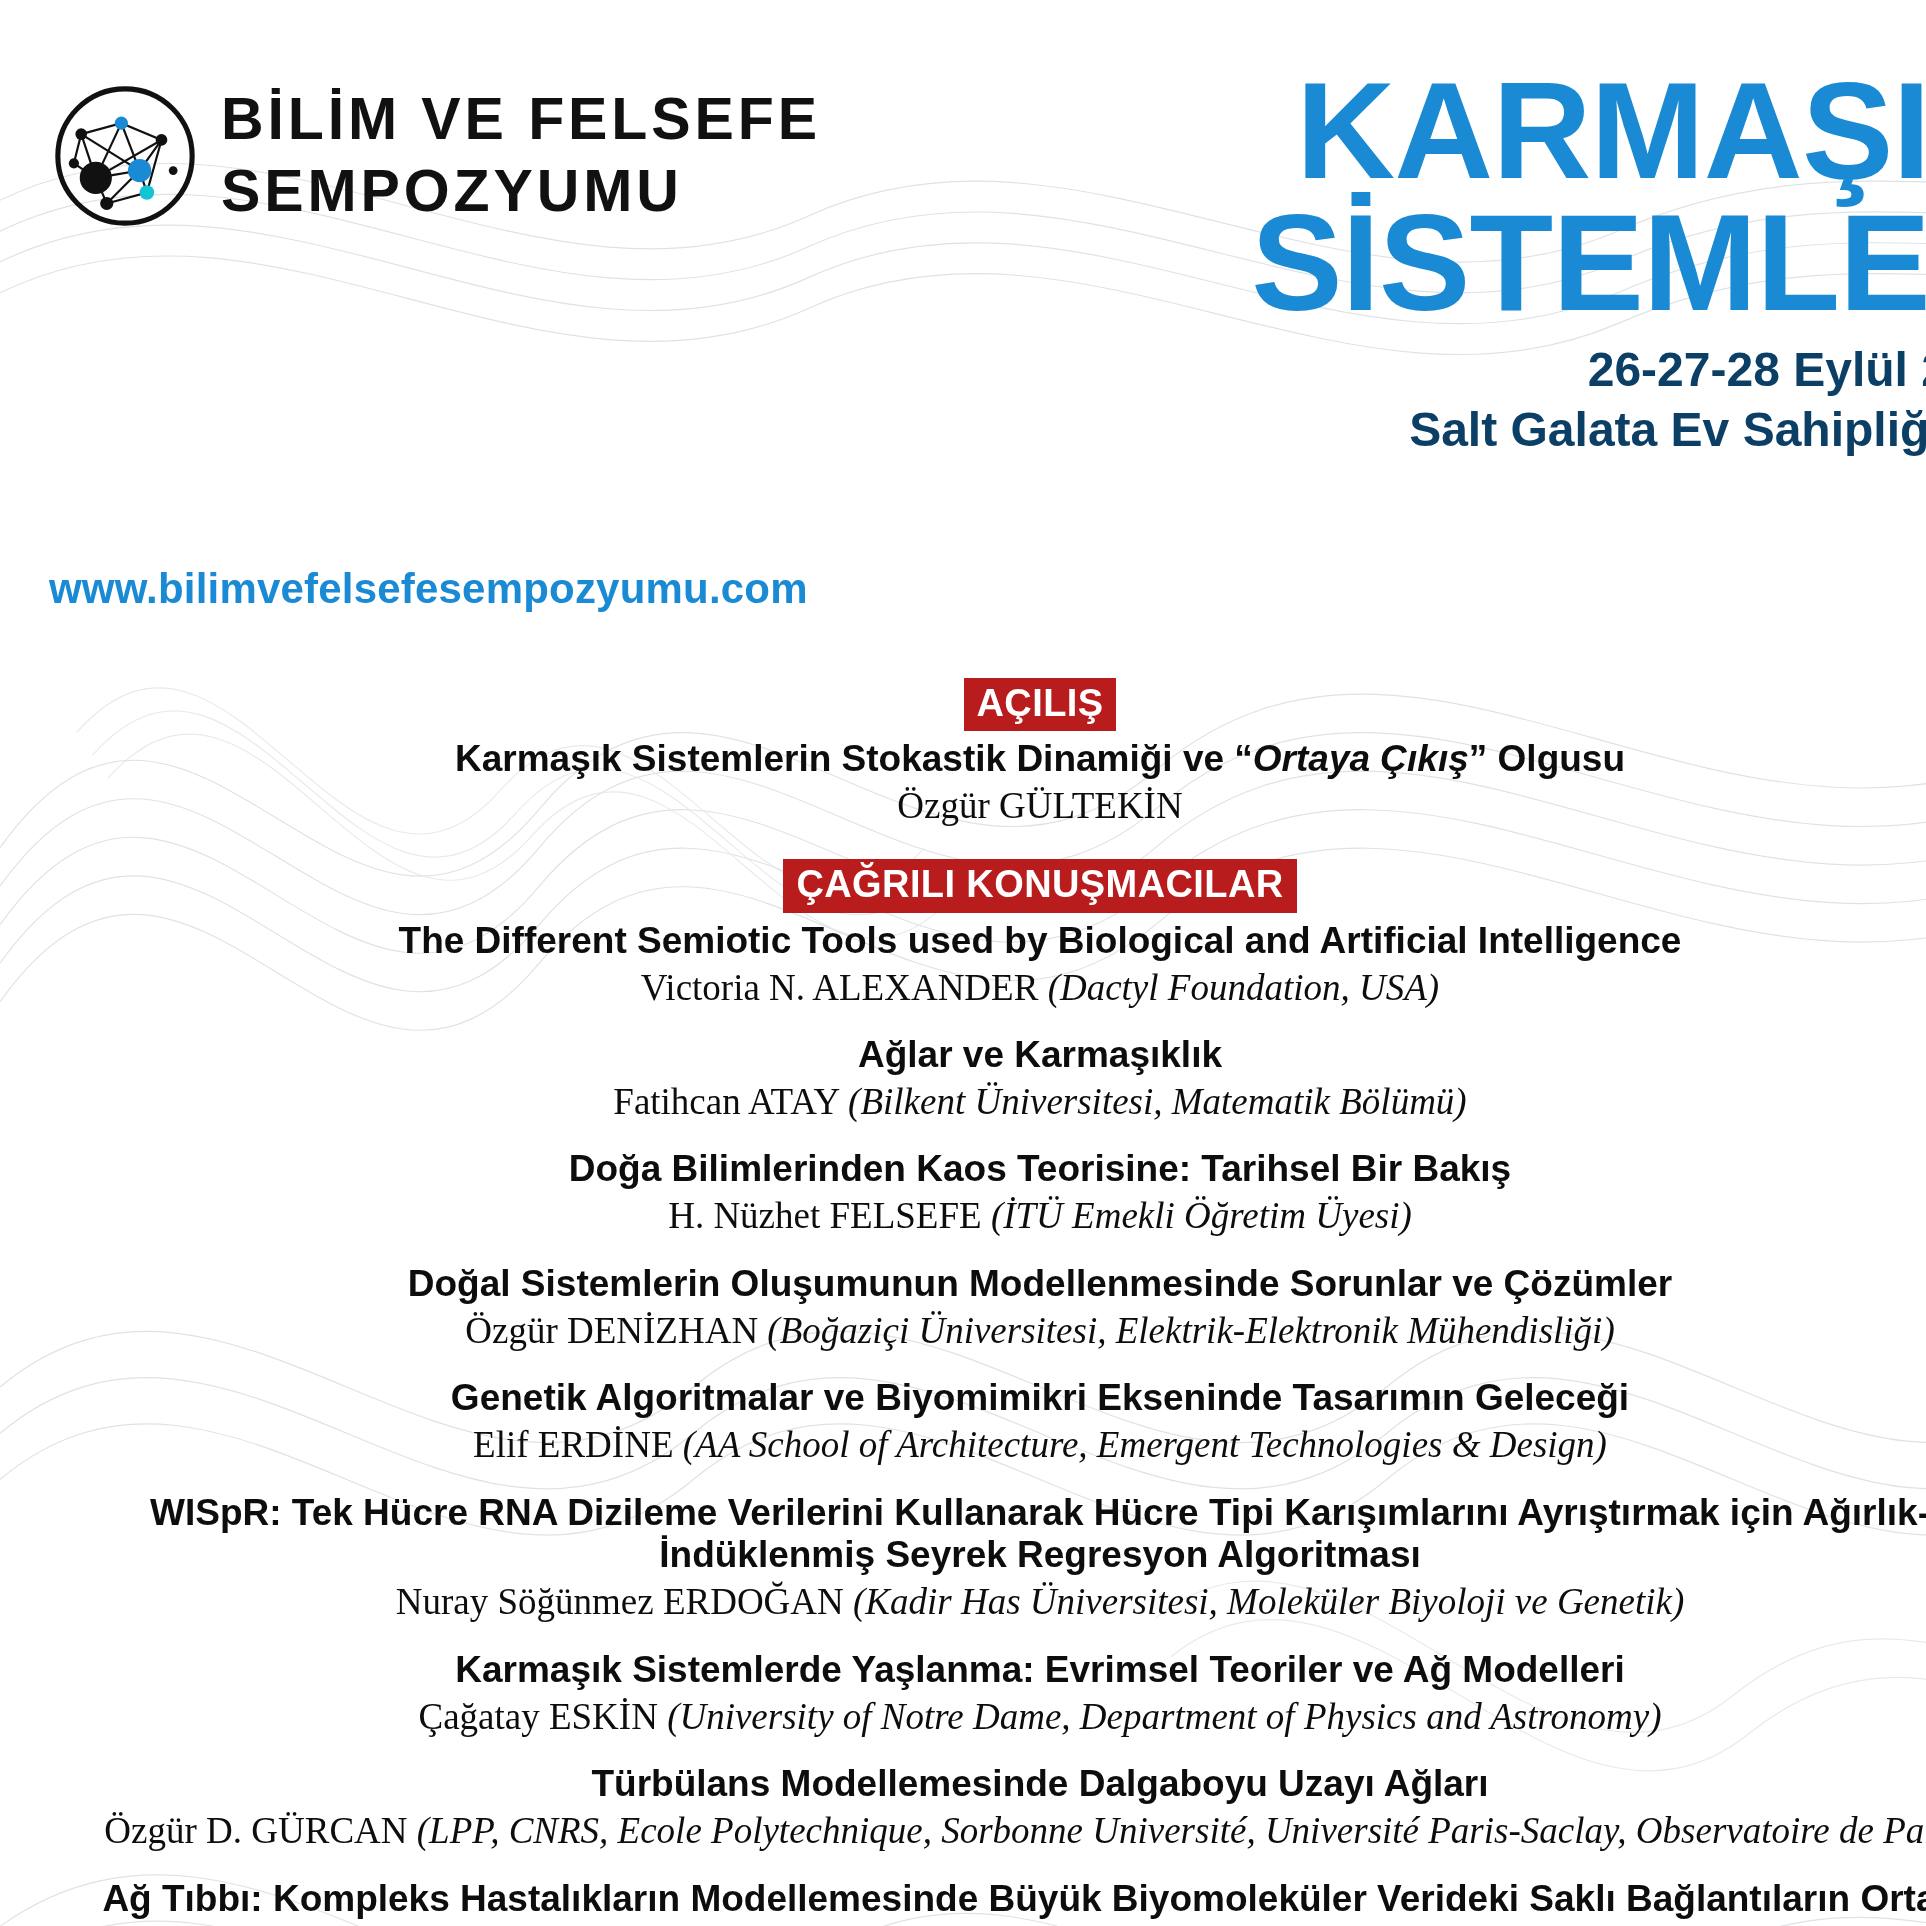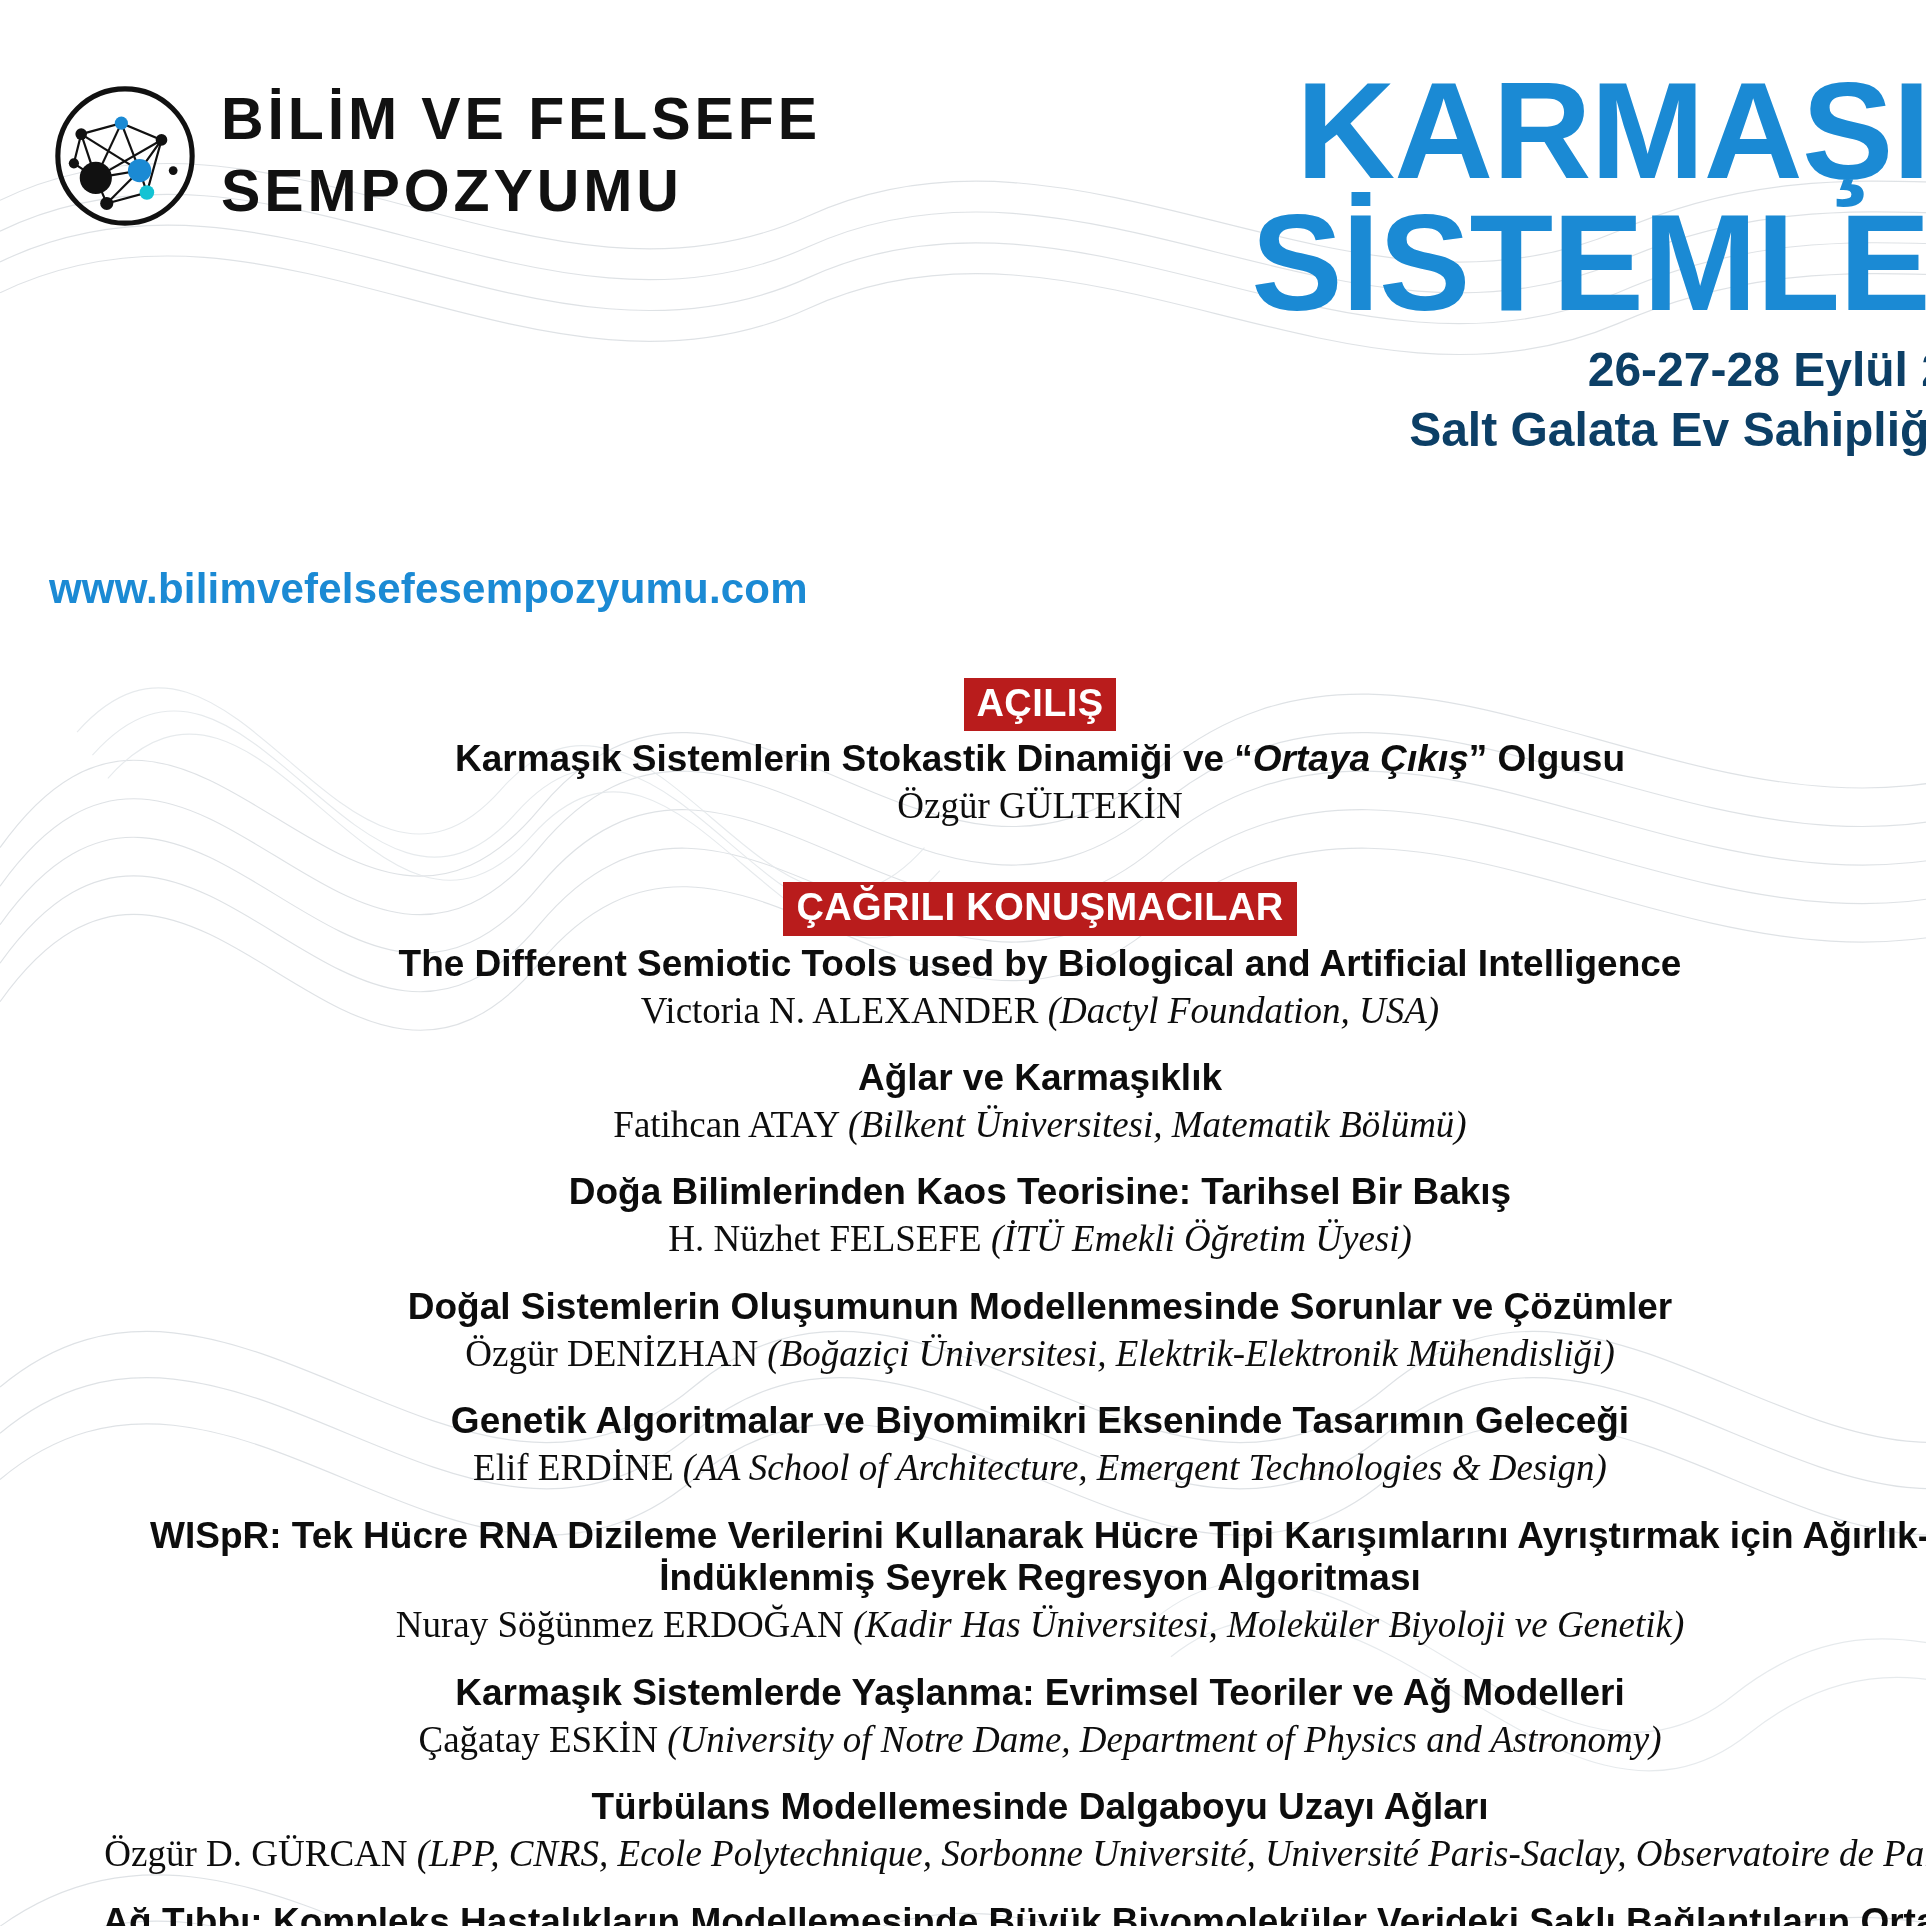--- a/index.html
+++ b/index.html
@@ -125,21 +125,21 @@
   .talk-speaker {
     font-family: "Liberation Serif", serif;
     font-size: 37px;
     color: #0d0d0d;
     margin-top: 3.1px;
     line-height: 1.2;
     padding: 0 62px;
   }
   .talk-speaker i { font-style: italic; }
   .opening .talk-title { padding: 0 77px; }
-  .invited-head { margin-top: 30px; }
+  .invited-head { margin-top: 7px; }
 </style>
 </head>
 <body>
 
 <div class="poster">
 
   <div class="bg-waves">
     <svg viewBox="0 0 5400 7200" preserveAspectRatio="none" xmlns="http://www.w3.org/2000/svg">
       <g fill="none" stroke="#d9dde1" stroke-width="3" opacity="0.85">
         <path d="M0,520 C700,180 1400,880 2100,560 C2800,240 3500,900 4200,600 C4700,380 5100,520 5400,460"></path>

